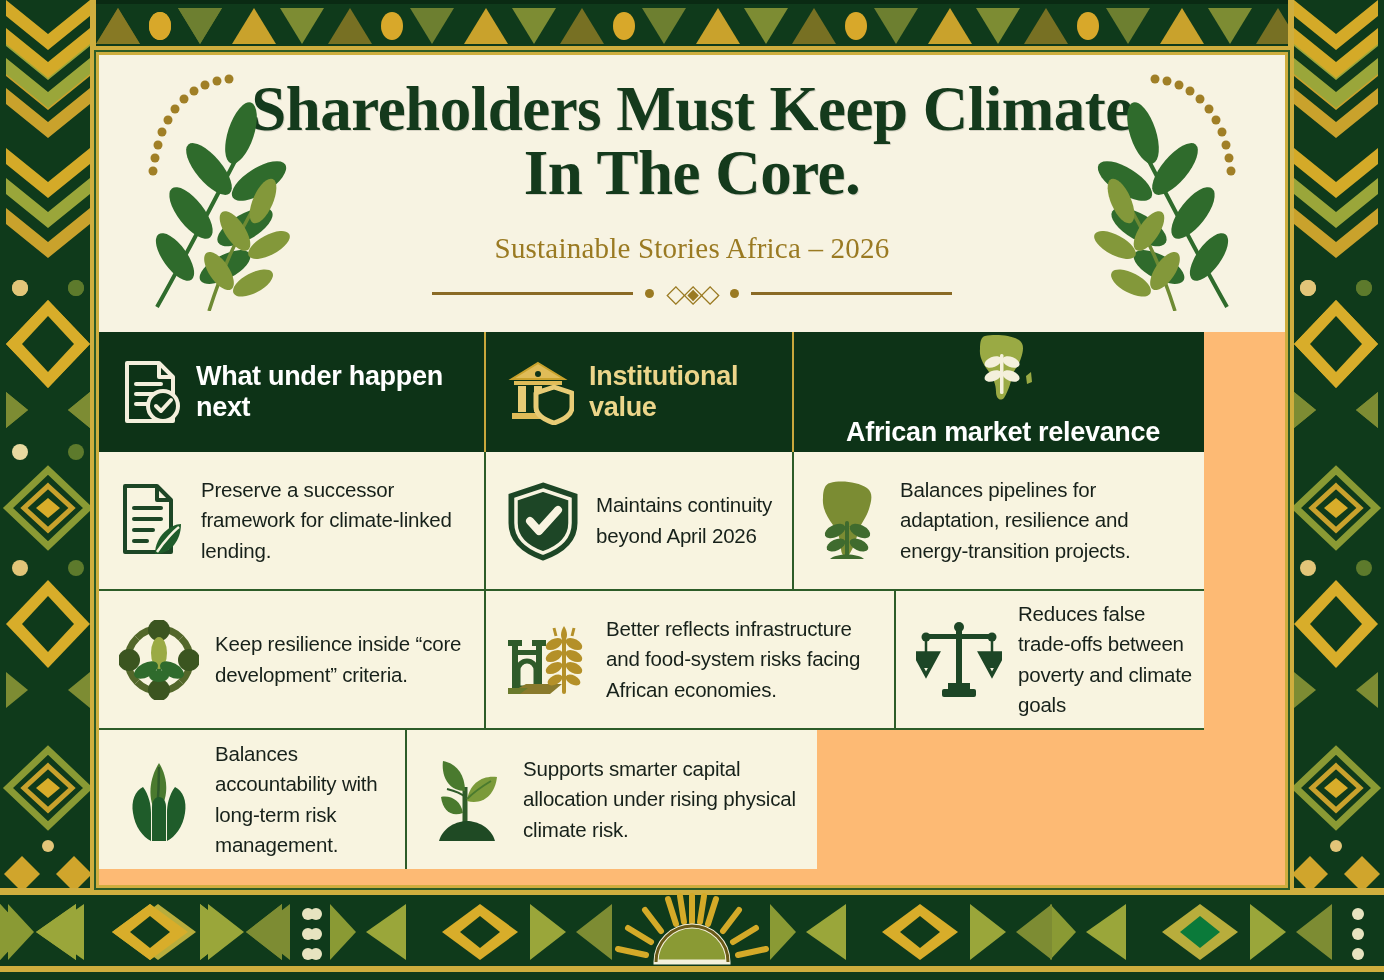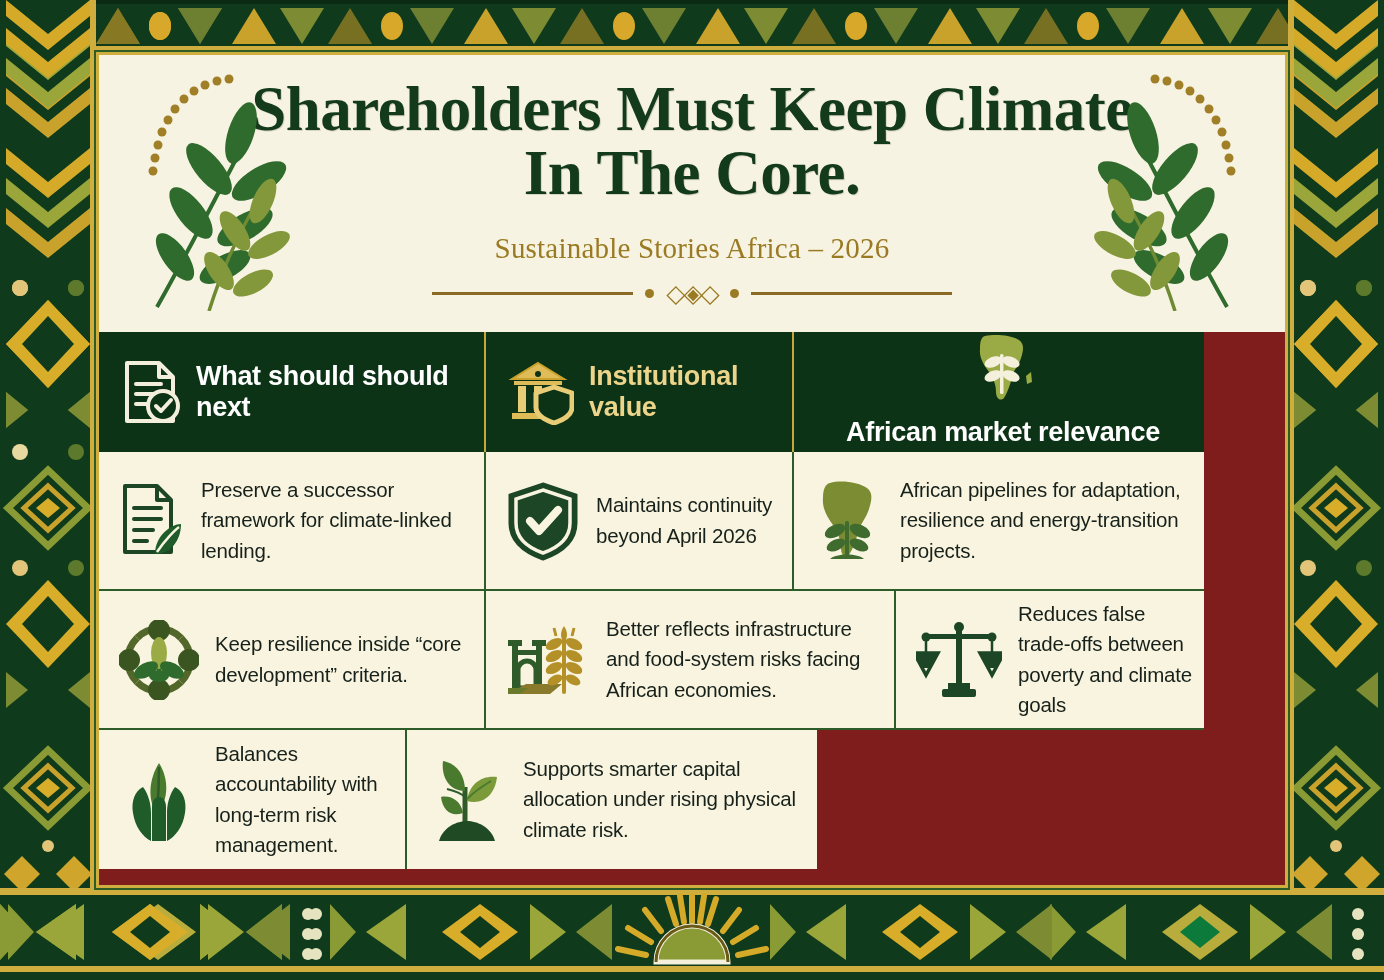--- a/index.html
+++ b/index.html
@@ -36,21 +36,21 @@
   .band-right {
     position: absolute; right: 0; top: 0; width: 96px; height: 980px;
     background: #0f3a1b;
   }
 
   
   .card {
     position: absolute;
     left: 96px; top: 52px;
     width: 1192px; height: 836px;
-    background: #7f1d1d;
+    background: #fdba74;
     border: 3px solid #cfae3e;
     box-shadow: 0 0 0 2px #2e5c26;
     overflow: hidden;
   }
 
   
   .titlewrap {
     position: relative;
     height: 277px;
     background: #f7f3e2;
@@ -407,21 +407,21 @@
             <path d="M6,4 L38,4 L52,18 L52,62 L6,62 Z" fill="none" stroke="#f3efdc" stroke-width="4" stroke-linejoin="round"></path>
             <path d="M38,4 L38,18 L52,18" fill="none" stroke="#f3efdc" stroke-width="4" stroke-linejoin="round"></path>
             <g stroke="#f3efdc" stroke-width="4" stroke-linecap="round">
               <line x1="15" y1="25" x2="40" y2="25"></line>
               <line x1="15" y1="35" x2="40" y2="35"></line>
               <line x1="15" y1="45" x2="34" y2="45"></line>
             </g>
             <circle cx="42" cy="47" r="15" fill="#0d3317" stroke="#f3efdc" stroke-width="4"></circle>
             <path d="M35,47 L40,52 L50,41" fill="none" stroke="#f3efdc" stroke-width="4" stroke-linecap="round" stroke-linejoin="round"></path>
           </svg>
-          <span class="hdr-text hdr-white">What should should next</span>
+          <span class="hdr-text hdr-white">What under happen next</span>
         </div>
 
         <div class="tcol c2">
           <svg class="ico" width="66" height="66" viewBox="0 0 66 66">
             <polygon points="30,4 56,20 4,20" fill="#e0bc58" stroke="#c9a22c" stroke-width="2"></polygon>
             <circle cx="30" cy="15" r="3" fill="#0d3317"></circle>
             <rect x="6" y="22" width="48" height="4" fill="#e0bc58"></rect>
             <g fill="#e8cc76">
               <rect x="10" y="27" width="8" height="26"></rect>
               <rect x="26" y="27" width="8" height="26"></rect>
@@ -485,21 +485,21 @@
                      C13,38 8,29 9,19 C9,11 11,5 16,4 Z" fill="#7b8c33"></path>
             <g fill="#3f6b2e">
               <rect x="31" y="42" width="4" height="36" rx="2"></rect>
               <ellipse cx="21" cy="52" rx="11" ry="6" transform="rotate(-25 21 52)"></ellipse>
               <ellipse cx="46" cy="52" rx="11" ry="6" transform="rotate(25 46 52)"></ellipse>
               <ellipse cx="22" cy="66" rx="10" ry="5.5" transform="rotate(-25 22 66)"></ellipse>
               <ellipse cx="45" cy="66" rx="10" ry="5.5" transform="rotate(25 45 66)"></ellipse>
               <path d="M16,80 C22,74 44,74 50,80 Z"></path>
             </g>
           </svg>
-          <span class="cell-text">African pipelines for adaptation, resilience and energy-transition projects.</span>
+          <span class="cell-text">Balances pipelines for adaptation, resilience and energy-transition projects.</span>
         </div>
       </div>
 
       <div class="trow brow">
 
         <div class="tcol c1">
           <svg class="ico" width="80" height="80" viewBox="0 0 80 80">
             <g fill="none" stroke="#53672a" stroke-width="7">
               <path d="M18,18 A31,31 0 0 1 62,18"></path>
               <path d="M62,62 A31,31 0 0 1 18,62"></path>

